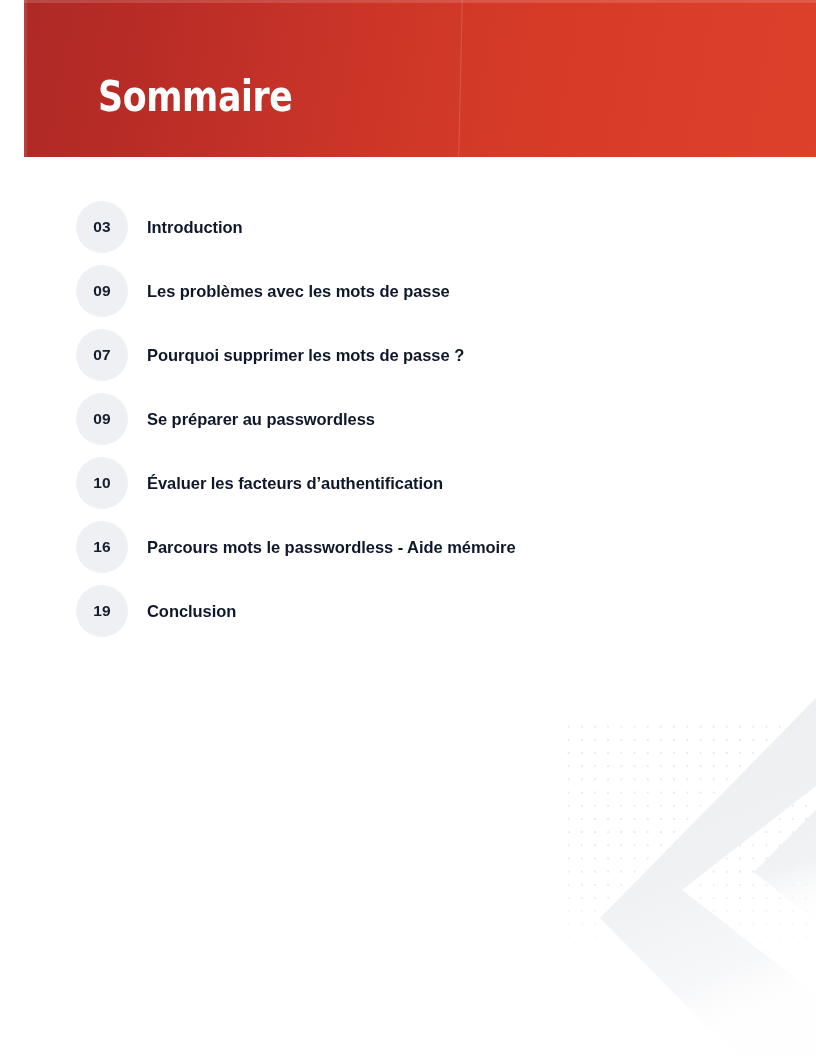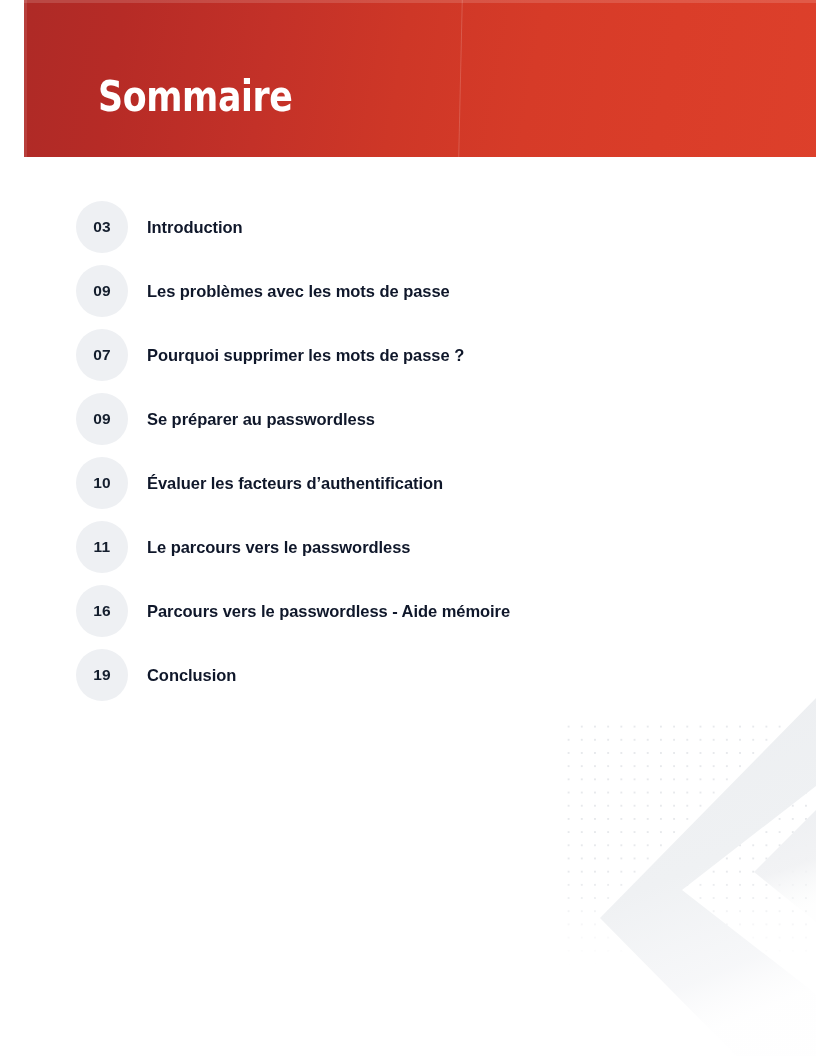--- a/index.html
+++ b/index.html
@@ -194,32 +194,26 @@
       <div class="toc-label">Se préparer au passwordless</div>
     </div>
 
     <div class="toc-item">
       <div class="toc-badge">
         <span class="toc-badge-number">10</span>
       </div>
       <div class="toc-label">Évaluer les facteurs d’authentification</div>
     </div>
 
-    <div class="toc-item">
-      <div class="toc-badge">
-        <span class="toc-badge-number">11</span>
-      </div>
-      <div class="toc-label">Le parcours vers le passwordless</div>
-    </div>
 
     <div class="toc-item">
       <div class="toc-badge">
         <span class="toc-badge-number">16</span>
       </div>
-      <div class="toc-label">Parcours vers le passwordless - Aide mémoire</div>
+      <div class="toc-label">Parcours mots le passwordless - Aide mémoire</div>
     </div>
 
 
     <div class="toc-item">
       <div class="toc-badge">
         <span class="toc-badge-number">19</span>
       </div>
       <div class="toc-label">Conclusion</div>
     </div>
 

